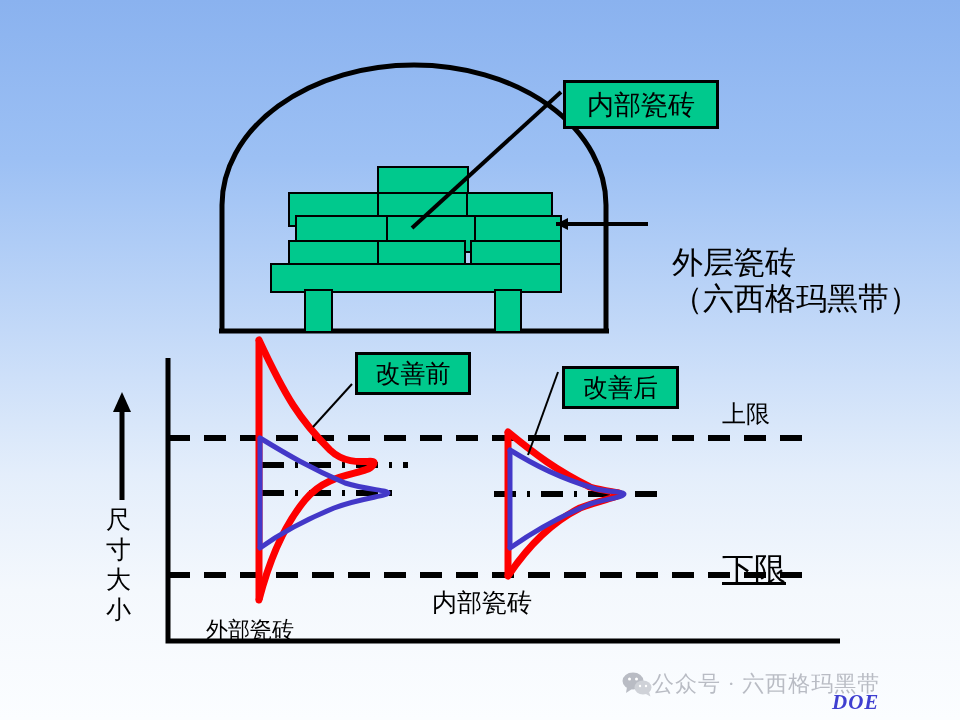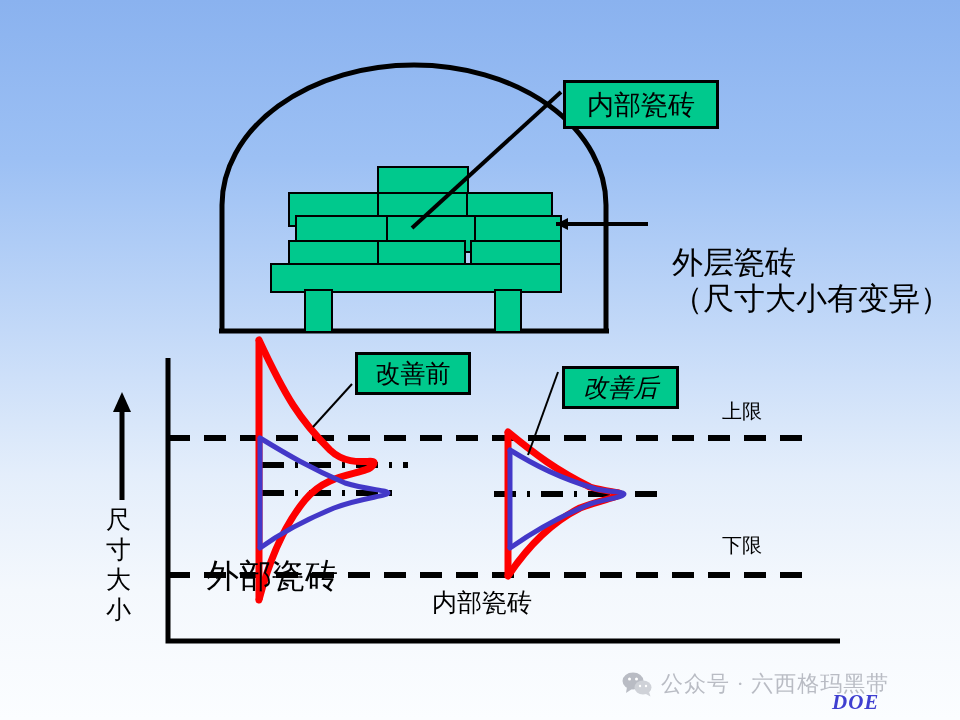--- a/index.html
+++ b/index.html
@@ -51,49 +51,49 @@
     width: 116px;
     height: 43px;
     font-size: 25px;
   }
   #label-after {
     left: 562px;
     top: 366px;
     width: 117px;
     height: 43px;
     font-size: 25px;
-    font-style: italic;
   }
   .plain-text {
     position: absolute;
     font-family: "Liberation Serif", serif;
     color: #000000;
     white-space: nowrap;
   }
   #label-outer-tile {
     left: 672px;
     top: 213px;
     font-size: 31px;
     line-height: 36px;
     margin-top: 32px;
   }
   #label-upper-limit {
     left: 722px;
     top: 398px;
-    font-size: 20px;
+    font-size: 24px;
   }
   #label-lower-limit {
     left: 722px;
-    top: 532px;
-    font-size: 20px;
+    top: 548px;
+    font-size: 32px;
+    text-decoration: underline;
   }
   #label-axis-ext {
     left: 206px;
-    top: 554px;
-    font-size: 33px;
+    top: 615px;
+    font-size: 22px;
   }
   #label-axis-int {
     left: 432px;
     top: 586px;
     font-size: 25px;
   }
   #label-y-axis {
     left: 103px;
     top: 505px;
     font-size: 25px;
@@ -102,21 +102,20 @@
     text-align: right;
     white-space: normal;
     word-break: break-all;
   }
   #watermark {
     position: absolute;
     left: 622px;
     top: 669px;
     display: flex;
     align-items: center;
-    gap: 9px;
   }
   #watermark .wm-text {
     font-family: "Liberation Serif", serif;
     font-size: 22px;
     color: #b9bcc4;
     letter-spacing: 1px;
     white-space: nowrap;
   }
   #wm-doe {
     position: absolute;
@@ -204,21 +203,21 @@
              C 556 518, 530 534, 510 548" fill="none" stroke="#4338c8" stroke-width="5" stroke-linecap="round"></path>
 
     <line x1="352" y1="384" x2="313" y2="427" stroke="#000000" stroke-width="2"></line>
     <line x1="558" y1="372" x2="528" y2="455" stroke="#000000" stroke-width="2"></line>
   </svg>
 
   <div class="label-box" id="label-inner-tile">内部瓷砖</div>
 
   <div class="plain-text" id="label-outer-tile">
     <div>外层瓷砖</div>
-    <div>（尺寸大小有变异）</div>
+    <div>（六西格玛黑带）</div>
   </div>
 
   <div class="label-box" id="label-before">改善前</div>
 
   <div class="label-box" id="label-after">改善后</div>
 
   <div class="plain-text" id="label-upper-limit">上限</div>
 
   <div class="plain-text" id="label-lower-limit">下限</div>
 

